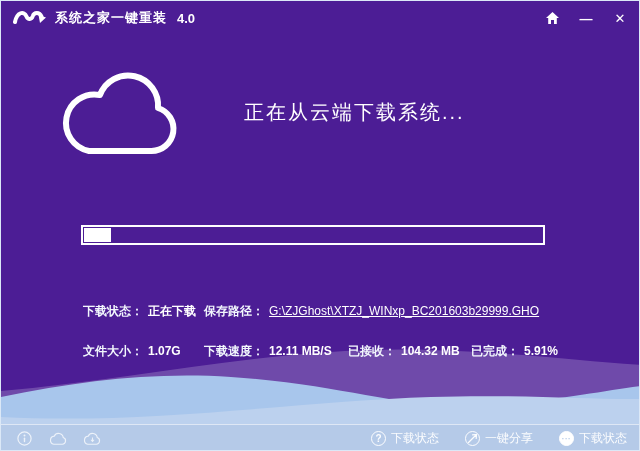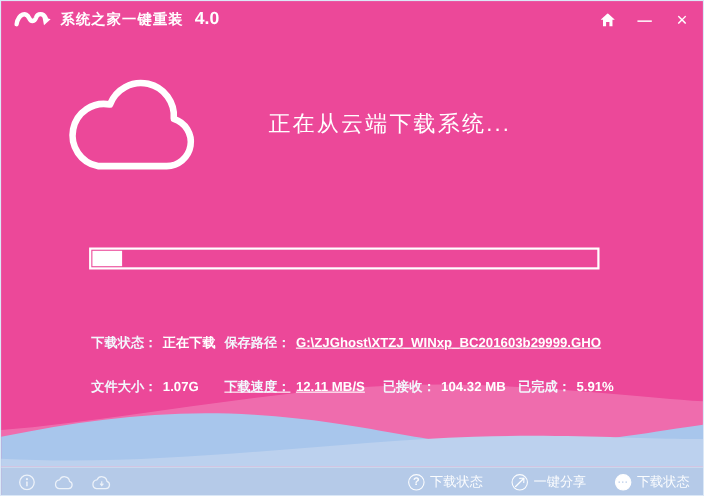--- a/index.html
+++ b/index.html
@@ -1,31 +1,31 @@
 <!DOCTYPE html>
 <html><head>
 <meta charset="utf-8">
 <style>
   * { margin:0; padding:0; box-sizing:border-box; }
   html,body { width:640px; height:451px; overflow:hidden; }
   body { font-family:"Liberation Sans","DejaVu Sans",sans-serif; }
 
   .window {
     position:relative; width:640px; height:451px;
-    background:#ec4899; border:1px solid #dbe8f7; overflow:hidden;
+    background:#4c1d95; border:1px solid #dbe8f7; overflow:hidden;
   }
 
   
   .titlebar {
     position:absolute; top:0; left:0; right:0; height:34px;
     display:flex; align-items:center; padding:0 10px; z-index:5;
   }
   .logo { width:34px; height:22px; margin-left:2px; }
   .app-title { color:#ffffff; font-size:13px; font-weight:bold; margin-left:8px; letter-spacing:1px; }
-  .app-version { color:#ffffff; font-size:16px; font-weight:bold; margin-left:10px; }
+  .app-version { color:#ffffff; font-size:13px; font-weight:bold; margin-left:10px; }
   .win-controls { margin-left:auto; display:flex; align-items:center; gap:16px; }
   .win-btn { color:#ffffff; font-size:13px; line-height:1; cursor:pointer;
              width:18px; text-align:center; user-select:none; }
   .win-btn svg { display:block; margin:0 auto; }
   .minimize-glyph { font-weight:bold; letter-spacing:0; }
 
   
   .cloud-wrap { position:absolute; left:58px; top:62px; z-index:2; }
   .heading {
     position:absolute; left:243px; top:98px; z-index:2;
@@ -36,26 +36,26 @@
     position:absolute; left:80px; top:224px; width:464px; height:20px;
     border:2px solid #ffffff; padding:1px; z-index:2; background:transparent;
   }
   .progress-fill { height:100%; background:#ffffff; width:0%; }
 
   
   .stats { position:absolute; left:0; top:0; width:100%; z-index:2; }
   .stat { position:absolute; white-space:nowrap; font-size:12px; font-weight:bold; color:#ffffff;margin-top:25px; }
   .stat .lbl { color:#f2f7fd; margin-right:5px; }
   .stat .val { color:#ffffff; }
-  .stat a { color:#ffffff; text-decoration:underline; font-weight:bold;text-align:right; }
+  .stat a { color:#ffffff; text-decoration:underline; font-weight:normal;text-align:right; }
 
   .stat.status   { left:82px;  top:277px; }
   .stat.path     { left:203px; top:277px; }
   .stat.filesize { left:82px;  top:317px; }
-  .stat.speed    { left:203px; top:317px;text-decoration:underline; }
+  .stat.speed    { left:203px; top:317px; }
   .stat.received { left:347px; top:317px; }
   .stat.done     { left:470px; top:317px; }
 
   
   .waves { position:absolute; left:0; top:338px; width:640px; height:85px; z-index:1; }
 
   
   .footer {
     position:absolute; left:0; top:423px; width:640px; height:28px;
     background:#b5cae8; border-top:1px solid rgba(255,255,255,.55);

